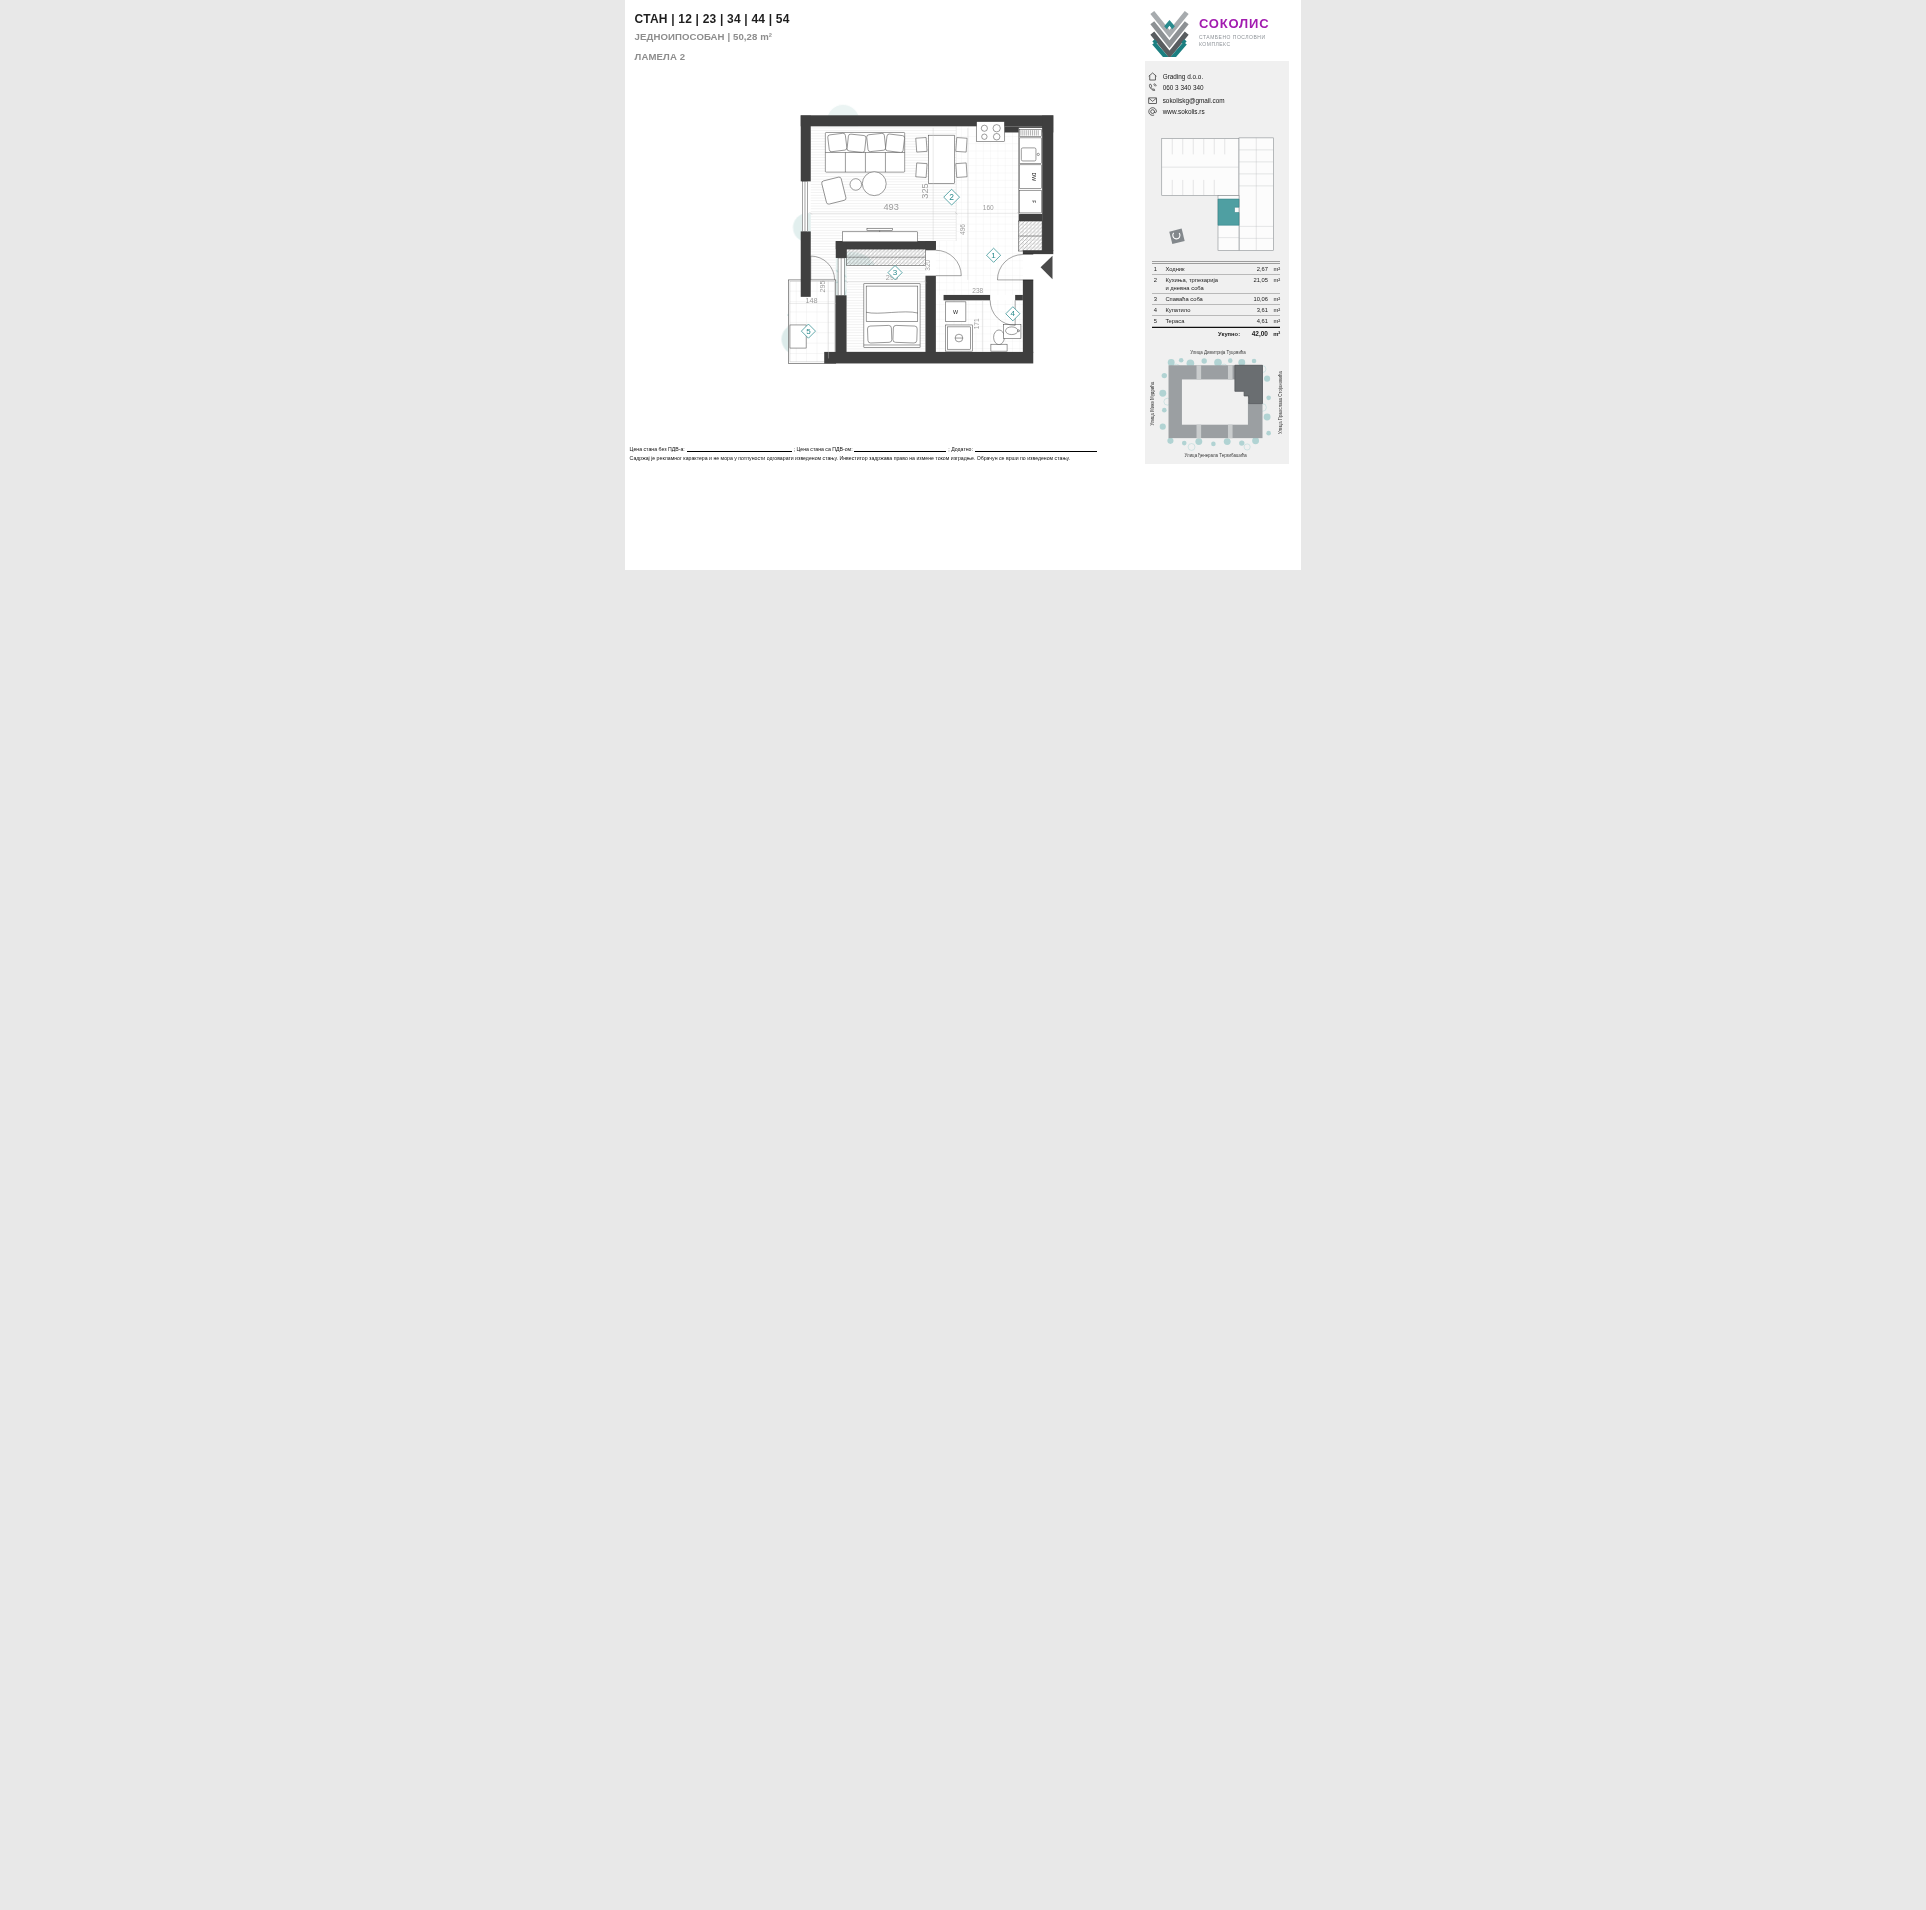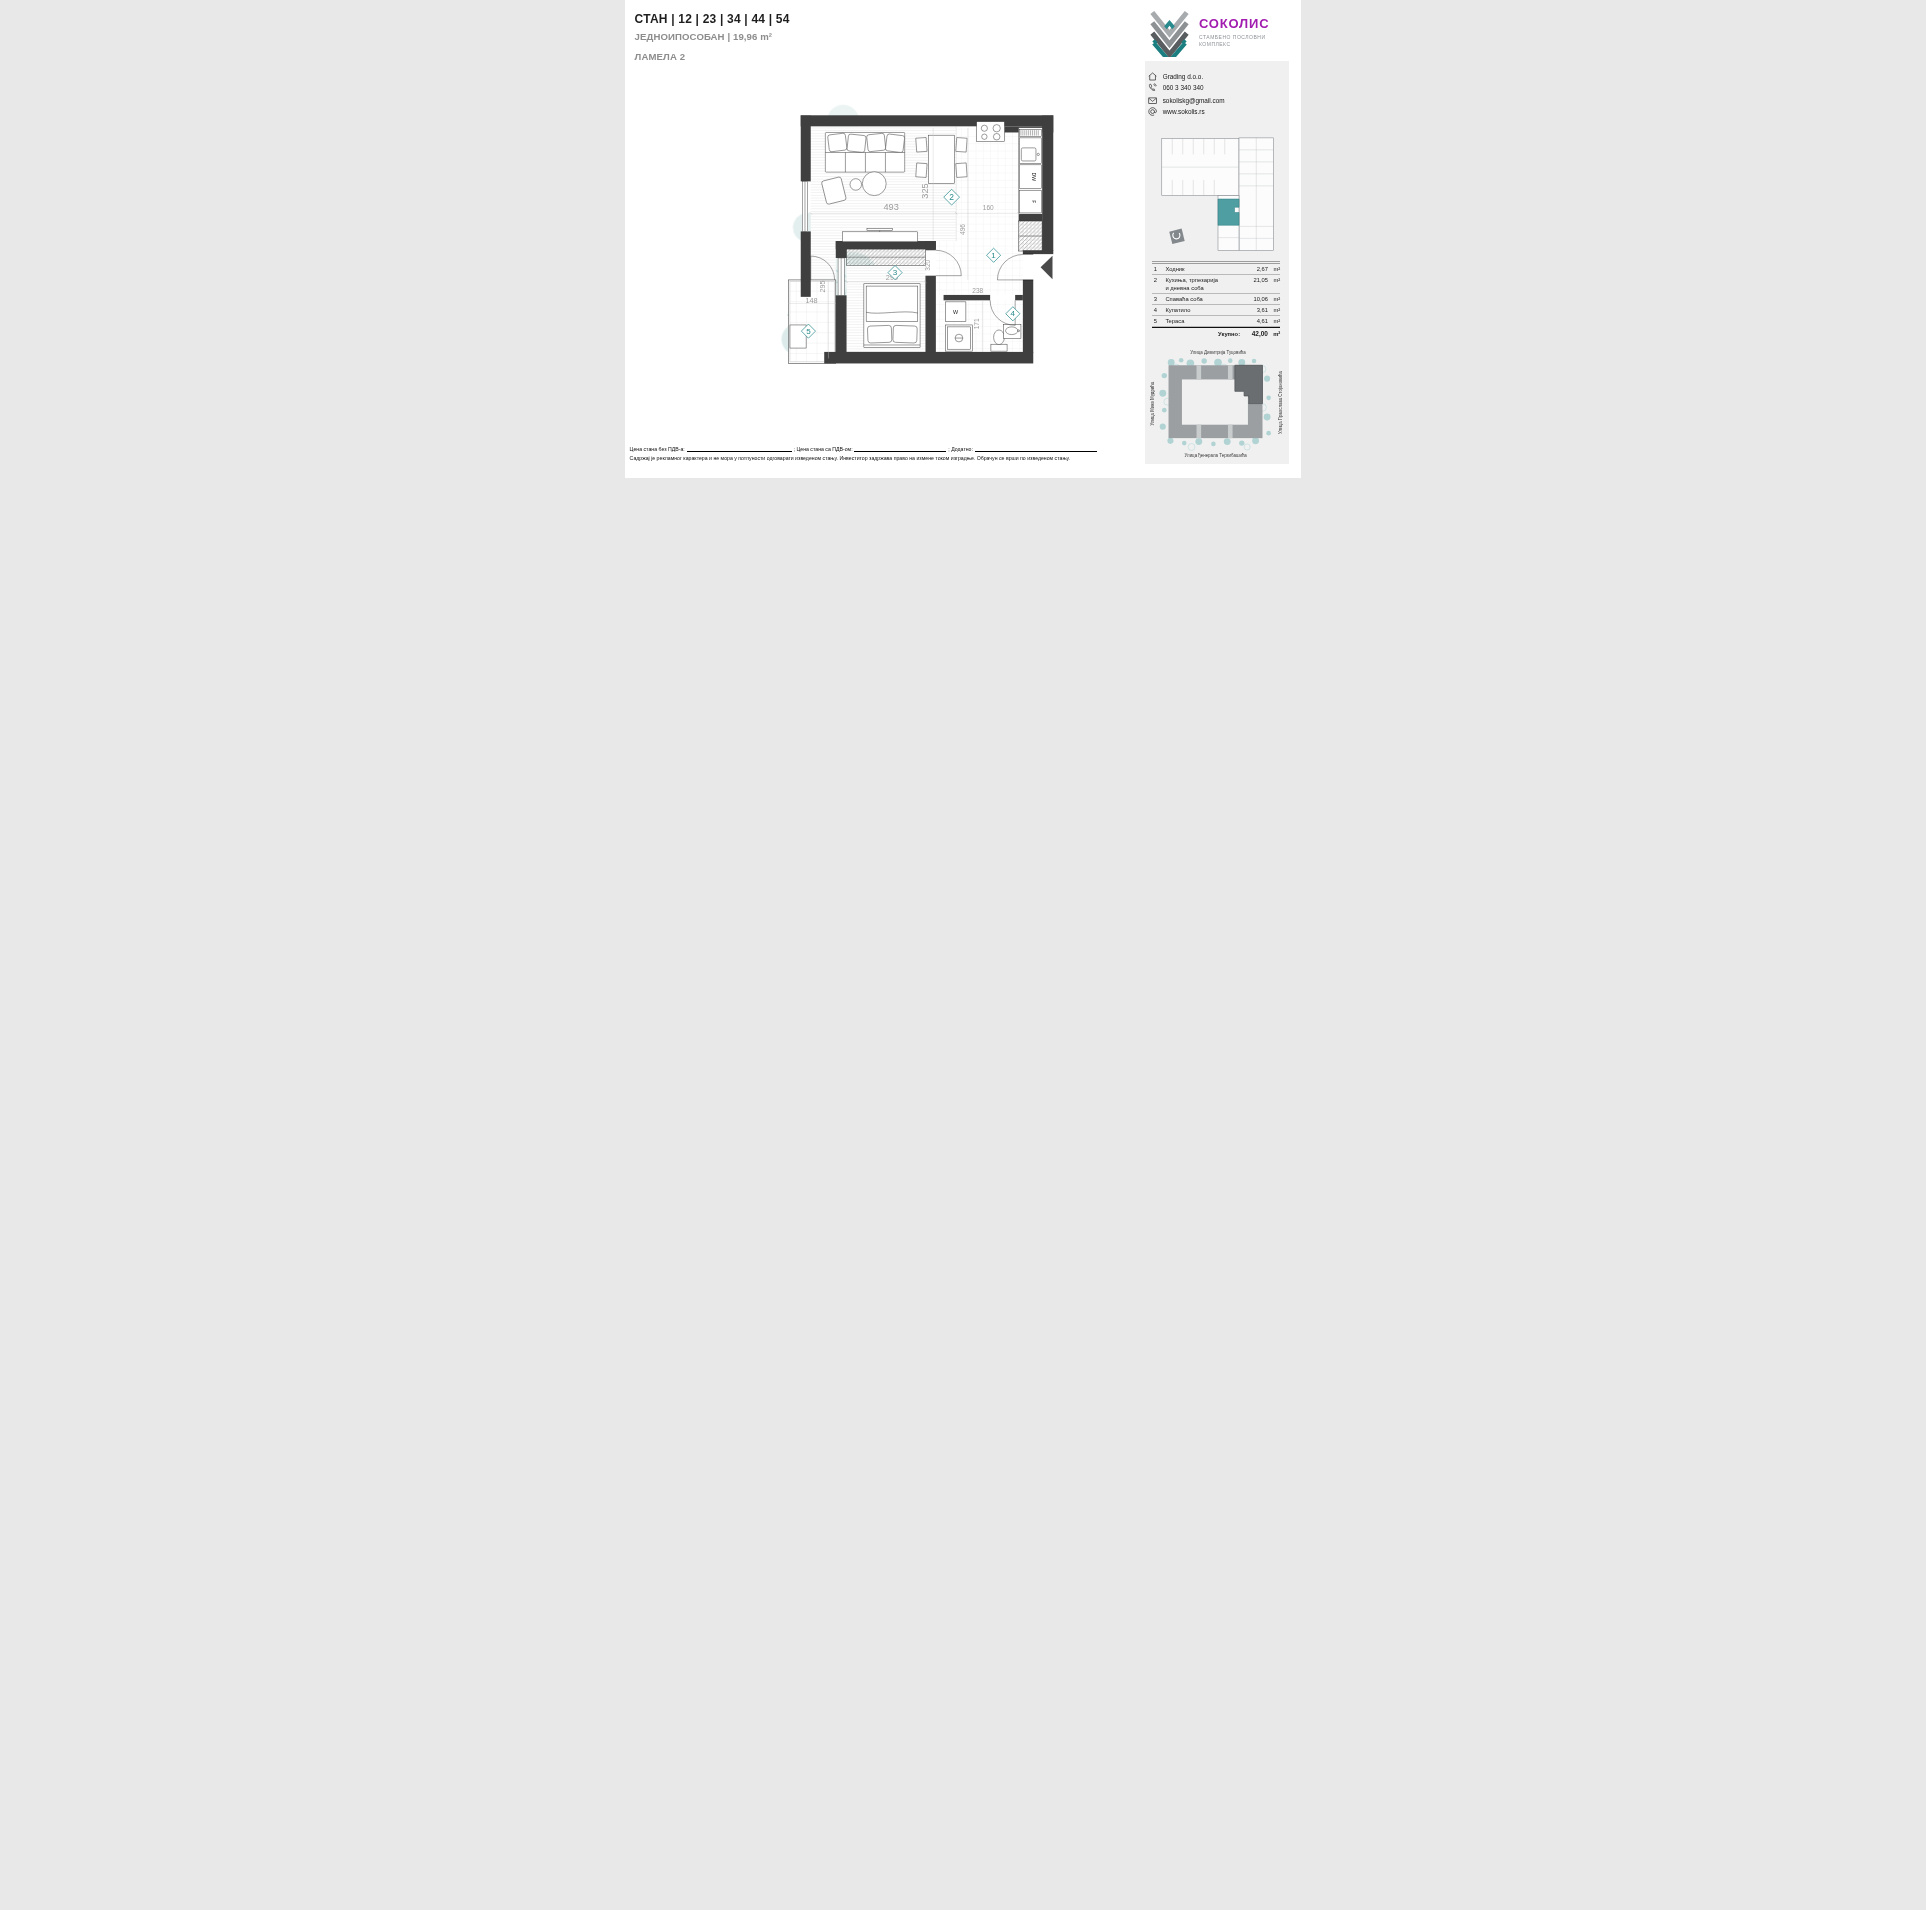--- a/index.html
+++ b/index.html
@@ -1,16 +1,16 @@
 <!DOCTYPE html>
 <html style="font-size:6.2px"><head>
 <meta charset="utf-8">
 <style>
   html,body{margin:0;padding:0;background:#e8e8e8;}
-  .page{position:relative;width:676px;height:478px;background:#ffffff;
+  .page{position:relative;width:676px;height:570px;background:#ffffff;
         font-family:"Liberation Sans",sans-serif;overflow:hidden;margin:0 auto;}
   .abs{position:absolute;}
   
   .t-stan{left:9.6px;top:11.6px;font-size:12px;font-weight:700;color:#1e1e1e;letter-spacing:0.2px;}
   .t-tip{left:9.6px;top:31px;font-size:9.6px;font-weight:600;color:#8d8d8d;letter-spacing:0.1px;}
   .t-lam{left:9.6px;top:51px;font-size:9.6px;font-weight:600;color:#8d8d8d;letter-spacing:0.1px;}
   
   .logo-name{left:574px;top:16px;font-size:13px;font-weight:700;color:#a21caf;letter-spacing:0.8px;}
   .logo-sub{left:574px;top:34px;font-size:5px;font-weight:400;color:#8e9398;letter-spacing:0.5px;line-height:6.5px;}
   
@@ -35,21 +35,21 @@
   .price-line{left:4.6px;top:446px;display:flex;align-items:flex-end;font-size:5.2px;color:#101010;white-space:nowrap;}
   .uline{display:inline-block;border-bottom:0.6px solid #000;height:5.4px;margin:0 1.9px;}
   .disclaimer{left:4.6px;top:455px;font-size:5.2px;color:#101010;}
 </style>
 </head>
 <body>
 
 <div class="page">
 
   <div class="abs t-stan">СТАН | 12 | 23 | 34 | 44 | 54</div>
-  <div class="abs t-tip">ЈЕДНОИПОСОБАН | 19,96 m²</div>
+  <div class="abs t-tip">ЈЕДНОИПОСОБАН | 50,28 m²</div>
   <div class="abs t-lam">ЛАМЕЛА 2</div>
 
   <svg class="abs" style="left:525px;top:10px;" width="39" height="47" viewBox="0 0 102 122">
     <g fill="none" stroke-linecap="butt">
       <path d="M6,6 L51,62 L96,6" stroke="#a7abae" stroke-width="13"></path>
       <path d="M6,33 L51,89 L96,33" stroke="#8d9194" stroke-width="13"></path>
       <path d="M6,60 L51,116 L96,60" stroke="#595d60" stroke-width="13"></path>
       <path d="M10,86 L16,80 M10,86 L51,134 M92,86 L86,80 M92,86 L51,134" stroke="#1b7f81" stroke-width="11"></path>
       <path d="M37,42 L51,26 L65,42 L58,50 L51,41 L44,50 Z" fill="#2a8b8e" stroke="none"></path>
     </g>

